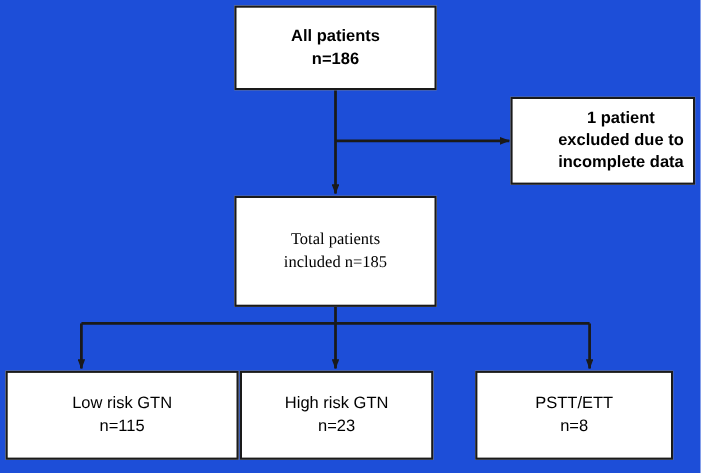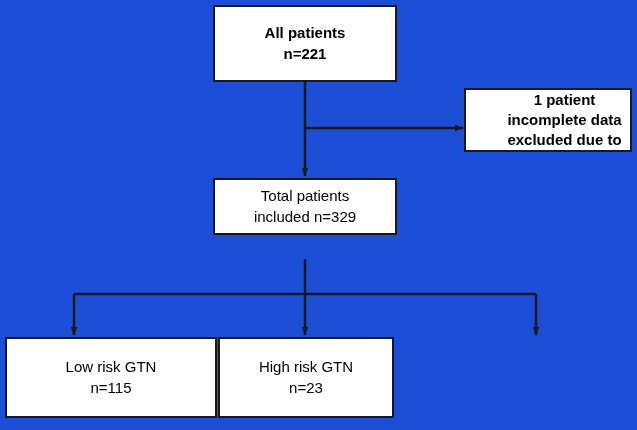--- a/index.html
+++ b/index.html
@@ -68,38 +68,42 @@
 
     <line x1="74" y1="294" x2="536" y2="294" stroke="#1a1a1a" stroke-width="2.5"></line>
 
     <line x1="74" y1="294" x2="74" y2="335" stroke="#1a1a1a" stroke-width="2.5" marker-end="url(#arrowhead)"></line>
     <line x1="305" y1="294" x2="305" y2="335" stroke="#1a1a1a" stroke-width="2.5" marker-end="url(#arrowhead)"></line>
     <line x1="536" y1="294" x2="536" y2="335" stroke="#1a1a1a" stroke-width="2.5" marker-end="url(#arrowhead)"></line>
   </svg>
 
   <div class="node bold" style="left:213px; top:5px; width:184px; height:77px;">
     <span class="line">All patients</span>
-    <span class="line">n=221</span>
+    <span class="line">n=186</span>
   </div>
 
-  <div class="node bold" style="left:464px; top:88px; width:168px; height:64px;padding-left:33px;">
+  <div class="node bold" style="left:464px; top:88px; width:168px; height:80px;padding-left:33px;">
     <span class="line">1 patient</span>
+    <span class="line">excluded due to</span>
     <span class="line">incomplete data</span>
-    <span class="line">excluded due to</span>
   </div>
 
-  <div class="node" style="left:213px; top:178px; width:184px; height:57px;">
+  <div class="node" style="left:213px; top:178px; width:184px; height:101px;font-family:Liberation Serif, serif;">
     <span class="line">Total patients</span>
-    <span class="line">included n=329</span>
+    <span class="line">included n=185</span>
   </div>
 
   <div class="node" style="left:5px; top:337px; width:212px; height:81px;">
     <span class="line">Low risk GTN</span>
     <span class="line">n=115</span>
   </div>
 
   <div class="node" style="left:218px; top:337px; width:176px; height:81px;">
     <span class="line">High risk GTN</span>
     <span class="line">n=23</span>
   </div>
 
+  <div class="node" style="left:432px; top:337px; width:180px; height:81px;">
+    <span class="line">PSTT/ETT</span>
+    <span class="line">n=8</span>
+  </div>
 
 </div>
 
 </body></html>

